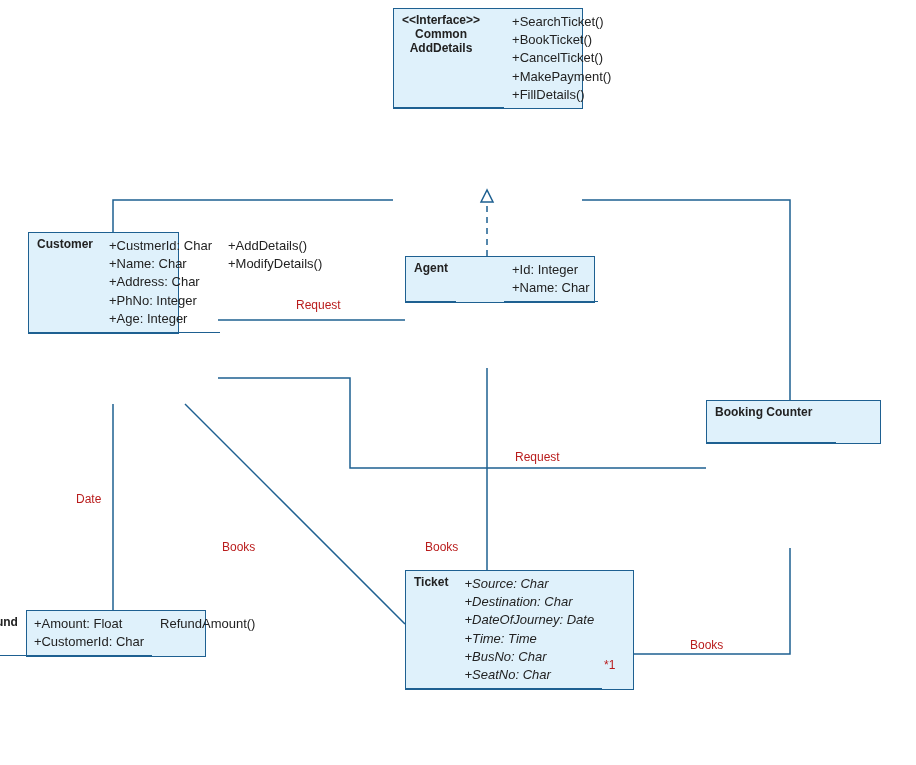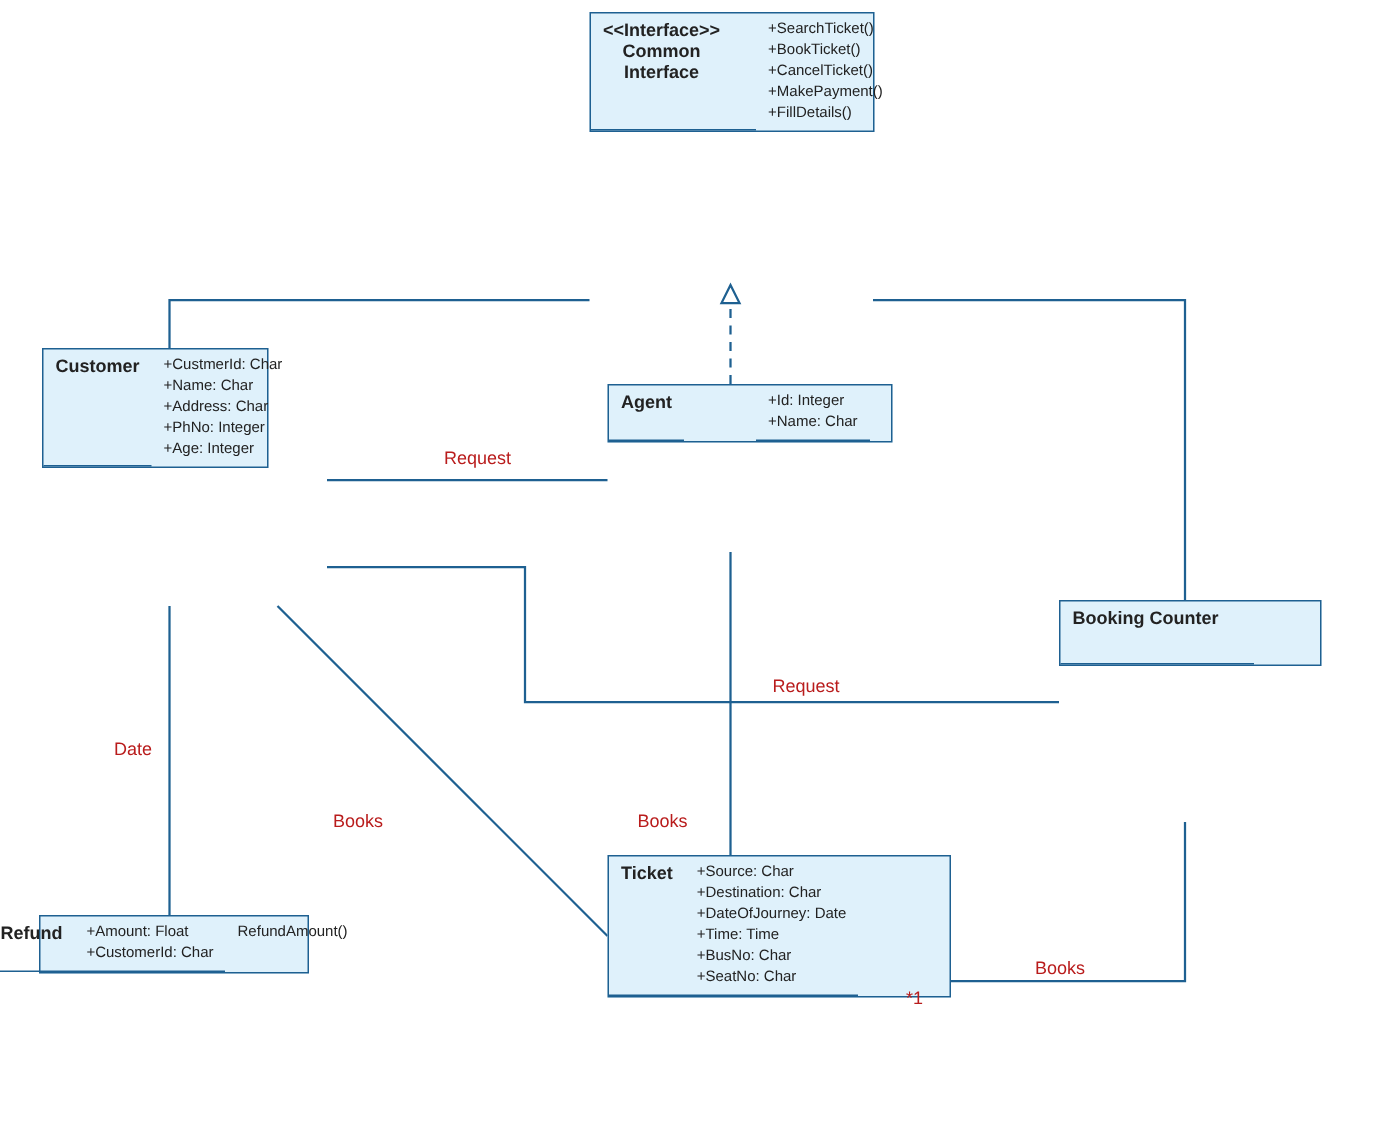--- a/index.html
+++ b/index.html
@@ -29,21 +29,21 @@
   }
   .uml-title {
     text-align: center;
     font-weight: bold;
     font-size: 12px;
     padding: 4px 8px;
     border-bottom: 1.5px solid #1e6091;
     color: #222;
   }
   .uml-section {
-    font-size: 10px;
+    font-size: 13px;
     padding: 4px 8px;
     border-bottom: 1.5px solid #1e6091;
     min-height: 18px;
     color: #222;
     line-height: 1.4;
   }
   .uml-section:last-child { border-bottom: none; }
   .edge-label {
     position: absolute;
     font-size: 12px;
@@ -87,37 +87,39 @@
     <line x1="185" y1="404" x2="405" y2="624"></line>
 
     <line x1="487" y1="368" x2="487" y2="570"></line>
 
     <polyline points="790,548 790,654 599,654"></polyline>
   </svg>
 
   <div class="uml-class" style="left:393px; top:8px; width:190px;">
     <div class="uml-title">
       <div>&lt;&lt;Interface&gt;&gt;</div>
-      <div>Common Interface</div>
+      <div>Common AddDetails</div>
     </div>
     <div class="uml-section" style="min-height:34px;"></div>
     <div class="uml-section" style="white-space:pre;">+SearchTicket()
 +BookTicket()
 +CancelTicket()
 +MakePayment()
 +FillDetails()</div>
   </div>
 
   <div class="uml-class" style="left:28px; top:232px; width:151px;">
     <div class="uml-title">Customer</div>
     <div class="uml-section" style="white-space:pre;">+CustmerId: Char
 +Name: Char
 +Address: Char
 +PhNo: Integer
 +Age: Integer</div>
+    <div class="uml-section" style="white-space:pre;">+AddDetails()
++ModifyDetails()</div>
   </div>
 
   <div class="uml-class" style="left:405px; top:256px; width:190px;gap:48px;">
     <div class="uml-title">Agent</div>
     <div class="uml-section" style="white-space:pre;">+Id: Integer
 +Name: Char</div>
     <div class="uml-section" style="min-height:34px;"></div>
   </div>
 
   <div class="uml-class" style="left:706px; top:400px; width:175px;">
@@ -128,21 +130,21 @@
 
   <div class="uml-class" style="left:26px; top:610px; width:180px;justify-content:center;">
     <div class="uml-title">Refund</div>
     <div class="uml-section" style="white-space:pre;">+Amount: Float
 +CustomerId: Char</div>
     <div class="uml-section">RefundAmount()</div>
   </div>
 
   <div class="uml-class" style="left:405px; top:570px; width:229px;">
     <div class="uml-title">Ticket</div>
-    <div class="uml-section" style="white-space:pre;">+Source: Char
+    <div class="uml-section" style="white-space:pre;font-style:italic;">+Source: Char
 +Destination: Char
 +DateOfJourney: Date
 +Time: Time
 +BusNo: Char
 +SeatNo: Char</div>
     <div class="uml-section" style="min-height:30px;"></div>
   </div>
 
   <div class="edge-label" style="left:296px; top:298px;">Request</div>
   <div class="edge-label" style="left:515px; top:450px;">Request</div>

